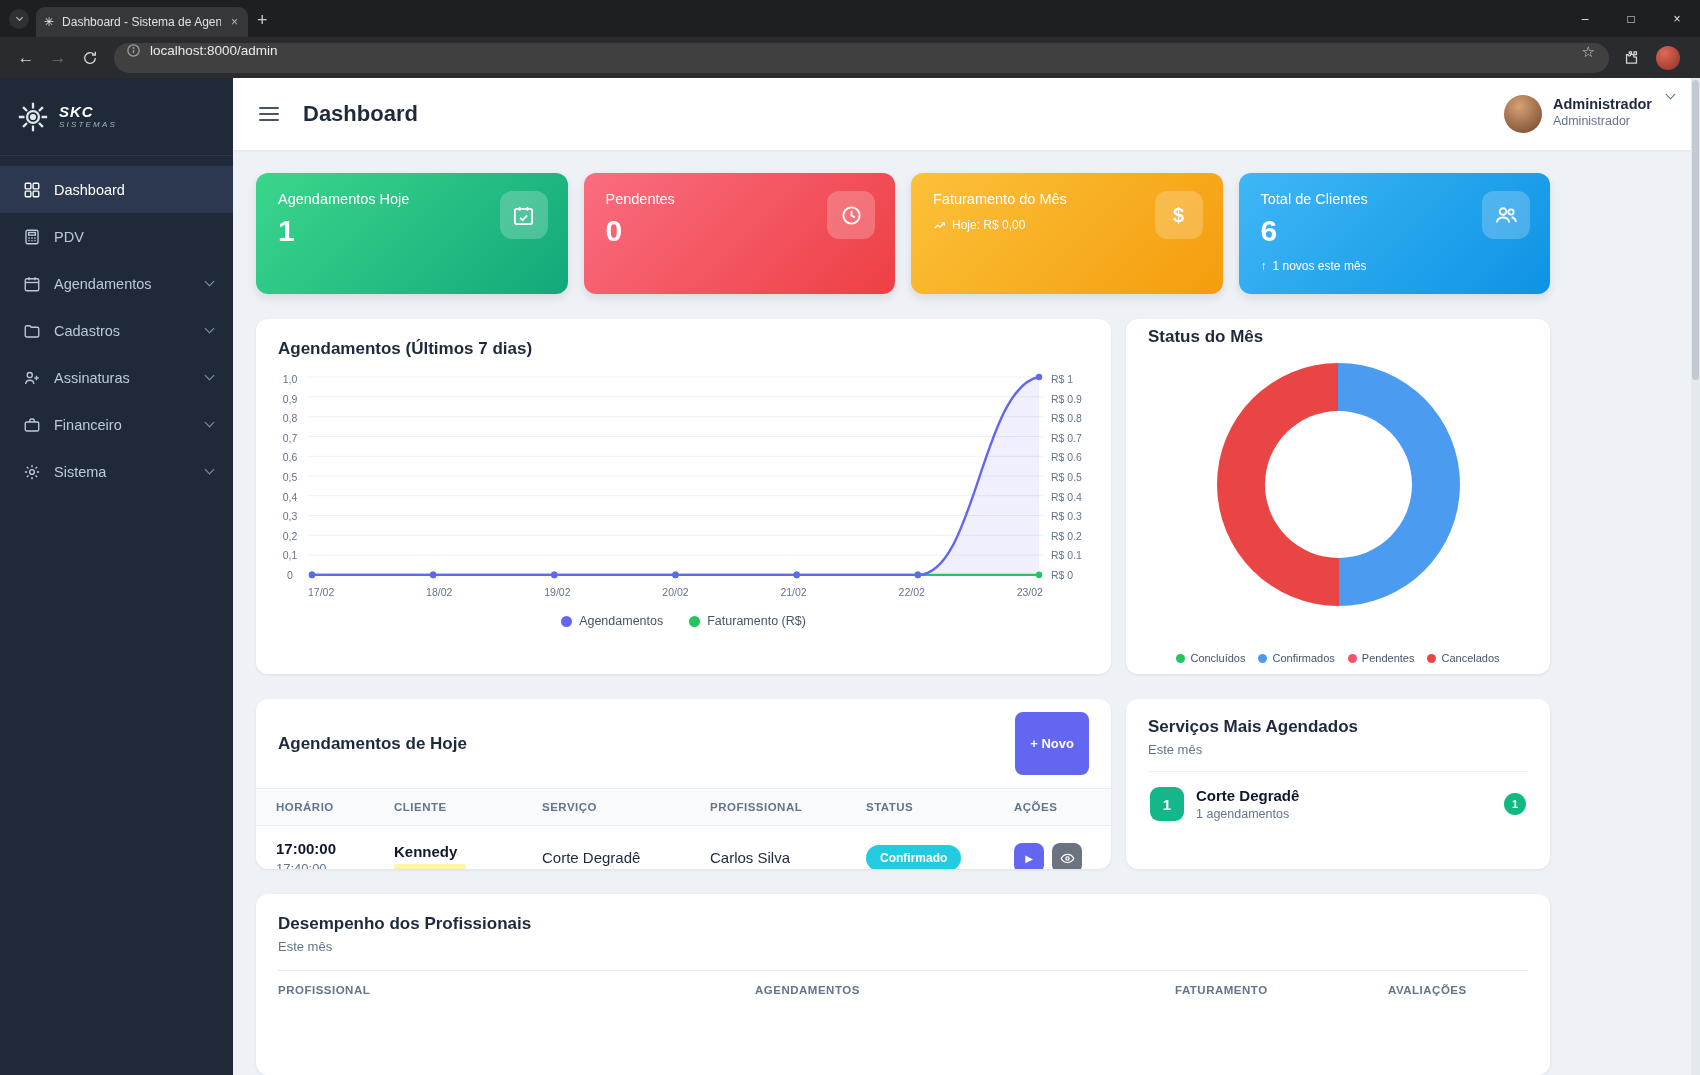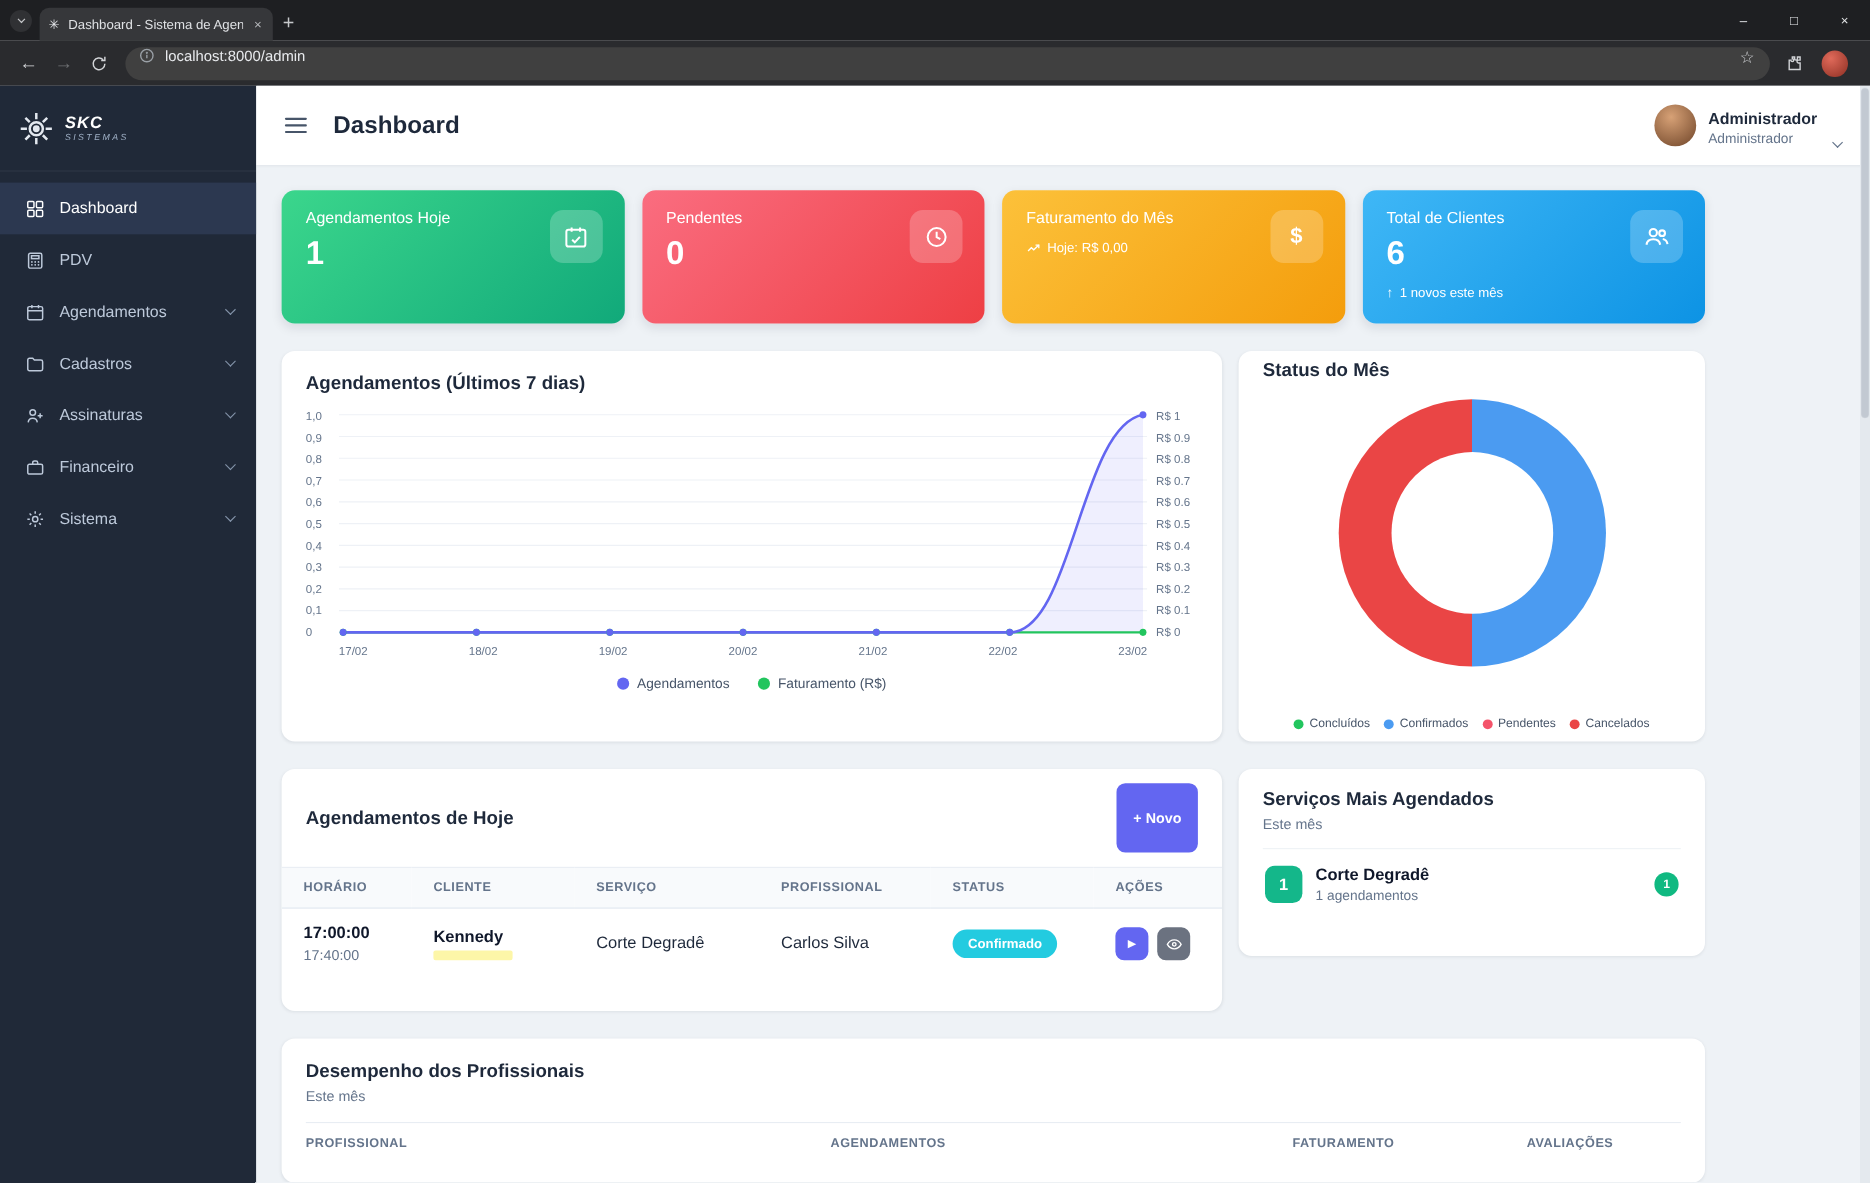--- a/index.html
+++ b/index.html
@@ -37,21 +37,21 @@
   .nav-item{height:47px;display:flex;align-items:center;gap:13px;padding:0 20px 0 23px;font-size:14.5px;color:#bdc9da}
   .nav-item .chev{margin-left:auto;color:#8494aa;margin-top:-4px}
   .nav-item.active{background:#2c3850;color:#fff}
   .nav-item svg{flex-shrink:0}
 
   .main{flex:1;display:flex;flex-direction:column;background:#eef2f6;overflow:hidden}
   .page-header{height:72px;background:#fff;display:flex;align-items:center;padding:0 26px;box-shadow:0 1px 3px rgba(15,23,42,.06);flex-shrink:0}
   .hamburger{width:20px;margin-right:24px;display:flex;flex-direction:column;gap:4px}
   .hamburger i{height:2px;background:#475569;border-radius:2px;display:block}
   .page-title{font-size:22px;font-weight:bold;color:#1e293b}
-  .user{margin-left:auto;display:flex;align-items:flex-end;gap:11px}
+  .user{margin-left:auto;display:flex;align-items:flex-start;gap:11px}
   .avatar{width:38px;height:38px;border-radius:50%;background:radial-gradient(circle at 40% 30%,#d7a176,#6e4428)}
   .user-name{font-size:14.5px;font-weight:bold;color:#1e293b;line-height:1.3}
   .user-role{font-size:12.5px;color:#64748b}
   .user .chev{color:#64748b;margin-top:-4px;margin-left:4px}
 
   .content{padding:23px 150px 0 23px;display:flex;flex-direction:column;gap:25px;overflow:hidden}
 
   
   .stats-row{display:grid;grid-template-columns:repeat(4,1fr);gap:16px}
   .stat{border-radius:12px;padding:18px 22px;color:#fff;min-height:121px;position:relative;box-shadow:0 4px 10px rgba(15,23,42,.10)}
@@ -64,37 +64,37 @@
   .stat.yellow{background:linear-gradient(135deg,#fcc13a,#f49d0c)}
   .stat.blue{background:linear-gradient(135deg,#3fb7f6,#0d93e4)}
 
   
   .charts-row{display:grid;grid-template-columns:855px 1fr;gap:15px}
   .card{background:#fff;border-radius:12px;box-shadow:0 1px 3px rgba(15,23,42,.08)}
   .chart-card{padding:20px 22px;height:355px}
   .card-title{font-size:17px;font-weight:bold;color:#1e293b}
   .chart-flex{display:flex;margin-top:14px;height:208px}
   .yaxis{display:flex;flex-direction:column;justify-content:space-between;font-size:10.5px;color:#64748b}
-  .yaxis.left{width:30px;align-items:flex-start;padding-right:6px}
+  .yaxis.left{width:30px;align-items:center;padding-right:6px}
   .yaxis.right{width:46px;padding-left:8px}
   #line-svg{flex:1;height:100%}
   .x-labels{display:flex;justify-content:space-between;font-size:10.5px;color:#64748b;margin:5px 46px 0 30px}
   .legend-row{display:flex;justify-content:center;gap:26px;margin-top:16px}
   .lg{display:flex;align-items:center;gap:7px;font-size:12.5px;color:#475569}
   .lg i{width:11px;height:11px;border-radius:50%;display:inline-block}
   .lg.sm{font-size:11px;gap:5px}
   .lg.sm i{width:9px;height:9px}
   .donut-card{padding:8px 22px;height:355px;display:flex;flex-direction:column}
   #donut{width:243px;height:243px;border-radius:50%;margin:16px auto 0;position:relative}
   #donut::after{content:"";position:absolute;inset:48px;background:#fff;border-radius:50%}
   .donut-legend{display:flex;justify-content:center;gap:13px;margin-top:auto;padding-bottom:2px}
 
   
   .today-row{display:grid;grid-template-columns:855px 1fr;gap:15px;align-items:start}
-  .table-card{height:220px;overflow:hidden}
+  .table-card{height:170px;overflow:hidden}
   .table-head{display:flex;align-items:center;justify-content:space-between;padding:13px 22px}
   .btn-novo{background:#6366f1;color:#fff;border:none;border-radius:8px;padding:24px 15px;font-size:13px;font-weight:bold}
   table{width:100%;border-collapse:collapse}
   th{font-size:11.5px;letter-spacing:.5px;color:#64748b;text-transform:uppercase;text-align:left;padding:12px 20px;background:#f8fafc;border-top:1px solid #e8edf3;border-bottom:1px solid #e8edf3;font-weight:bold}
   td{padding:14px 20px;vertical-align:middle}
   .t-main{font-size:15px;font-weight:bold;color:#0f172a}
   .t-sub{font-size:13px;color:#64748b;margin-top:4px}
   .client-name{font-size:15px;font-weight:bold;color:#0f172a}
   .hl{width:72px;height:9px;background:#fdf6a8;border-radius:2px;margin-top:4px}
   .cell-text{font-size:15px;color:#1e293b}

